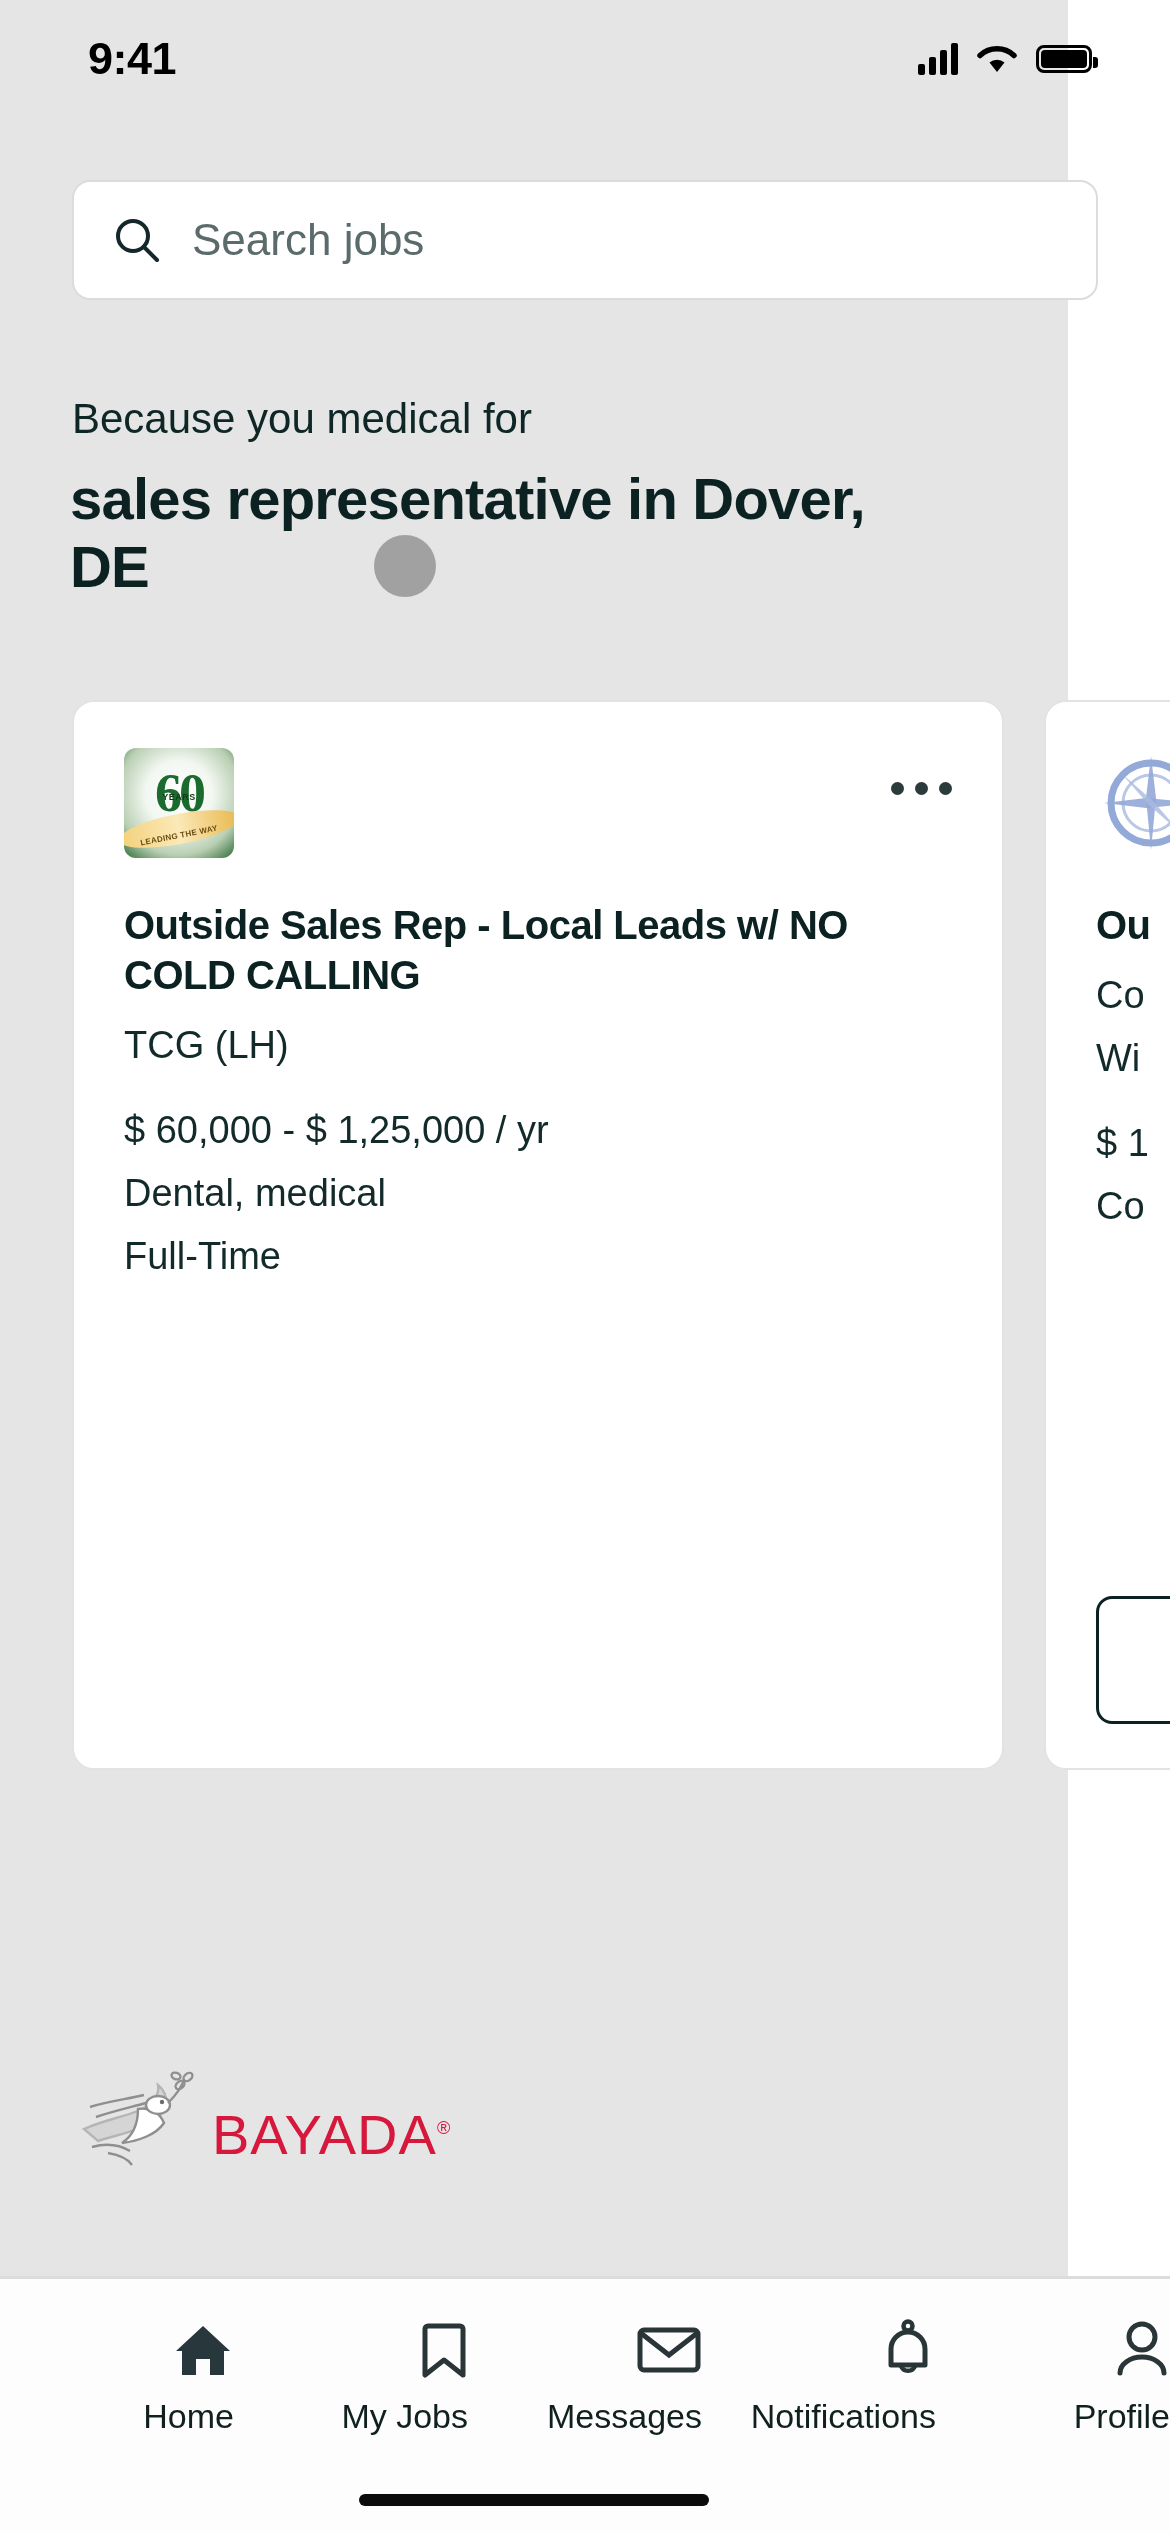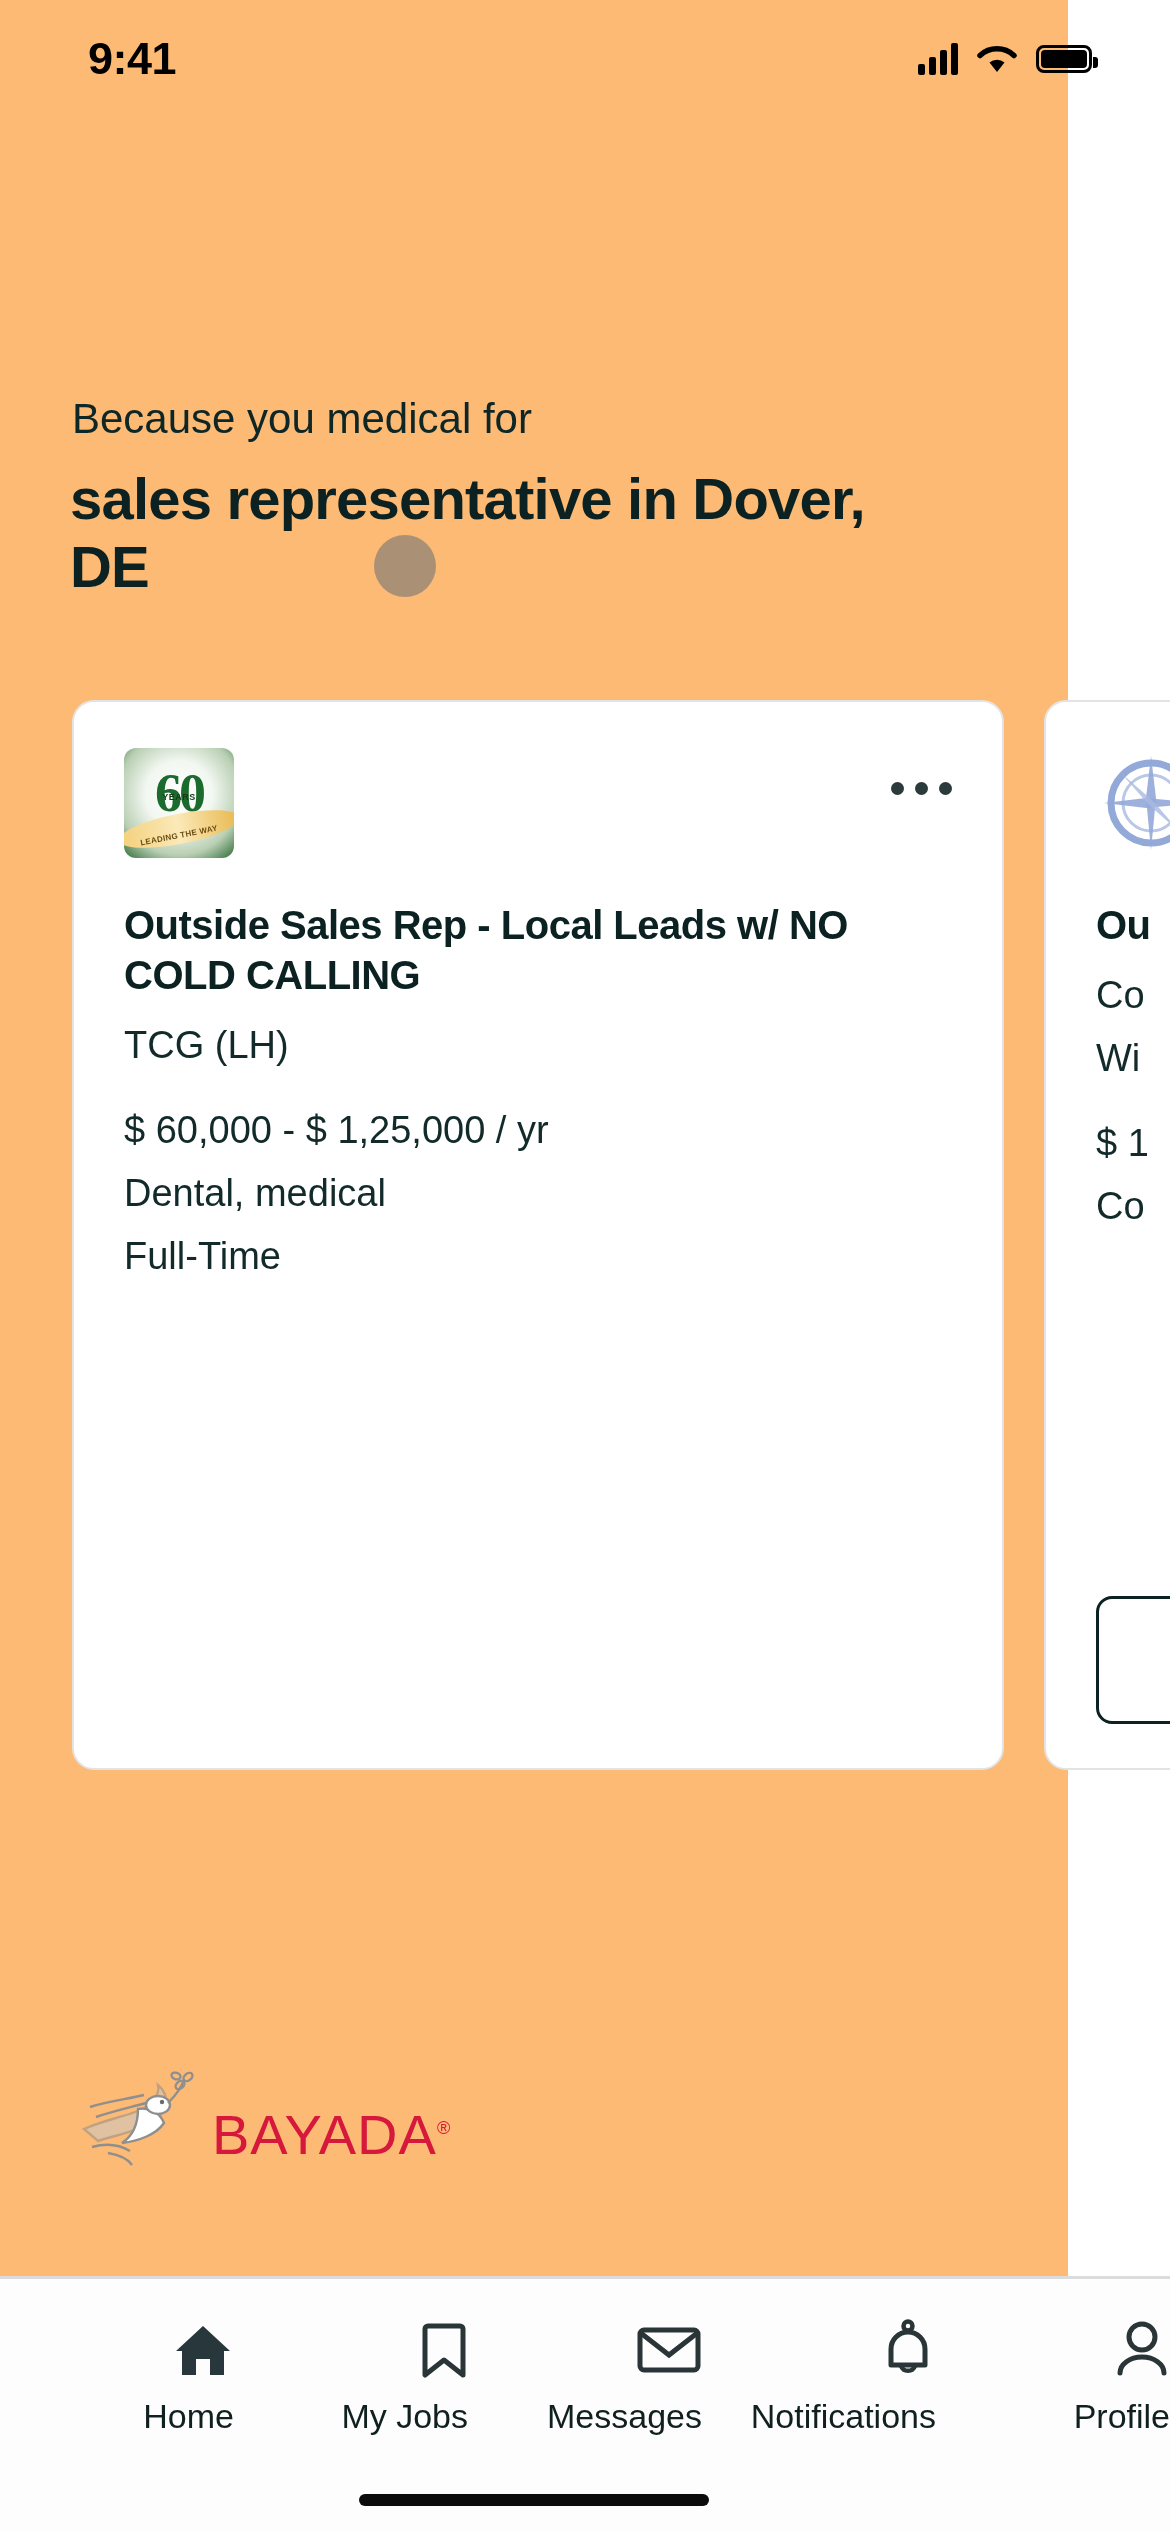--- a/index.html
+++ b/index.html
@@ -3,21 +3,21 @@
 <meta charset="utf-8">
 <style>
   * { margin:0; padding:0; box-sizing:border-box; }
   html, body {
     width:1170px; height:2532px;
     background:#ffffff;
     font-family:"Liberation Sans", sans-serif;
     -webkit-font-smoothing:antialiased;
     overflow:hidden;
   }
-  .phone { position:relative; width:1068px; height:2532px; background:#fdba74; }
+  .phone { position:relative; width:1068px; height:2532px; background:#e5e5e5; }
 
   
   .statusbar {
     position:absolute; top:0; left:0; width:1170px; height:118px;
     display:flex; align-items:center; justify-content:space-between;
     padding:0 78px 0 88px;
   }
   .sb-time { font-size:45px; font-weight:600; color:#000; letter-spacing:-0.5px; }
   .sb-right { display:flex; align-items:center; gap:18px; }
   .bars { display:flex; align-items:flex-end; gap:4px; height:32px; }
@@ -162,20 +162,27 @@
       <svg width="42" height="32" viewBox="0 0 42 32">
         <path d="M21 29 L13.5 19.5 A12 12 0 0 1 28.5 19.5 Z" fill="#000"></path>
         <path d="M4 12.5 A25 25 0 0 1 38 12.5" stroke="#000" stroke-width="5.5" fill="none" stroke-linecap="round"></path>
       </svg>
       <span class="battery">
           <span></span>
         </span>
     </div>
   </div>
 
+  <div class="search">
+    <svg width="50" height="50" viewBox="0 0 50 50">
+      <circle cx="21" cy="21" r="15" stroke="#14272a" stroke-width="4" fill="none"></circle>
+      <line x1="32" y1="32" x2="45" y2="45" stroke="#14272a" stroke-width="4" stroke-linecap="round"></line>
+    </svg>
+    <span class="search-ph">Search jobs</span>
+  </div>
 
   <div class="sub">Because you medical for</div>
   <div class="title">sales representative in Dover, DE</div>
   <div class="touch"></div>
 
   <div class="rail">
 
     <div class="card">
       <div class="card-top">
         <div class="logo60">

